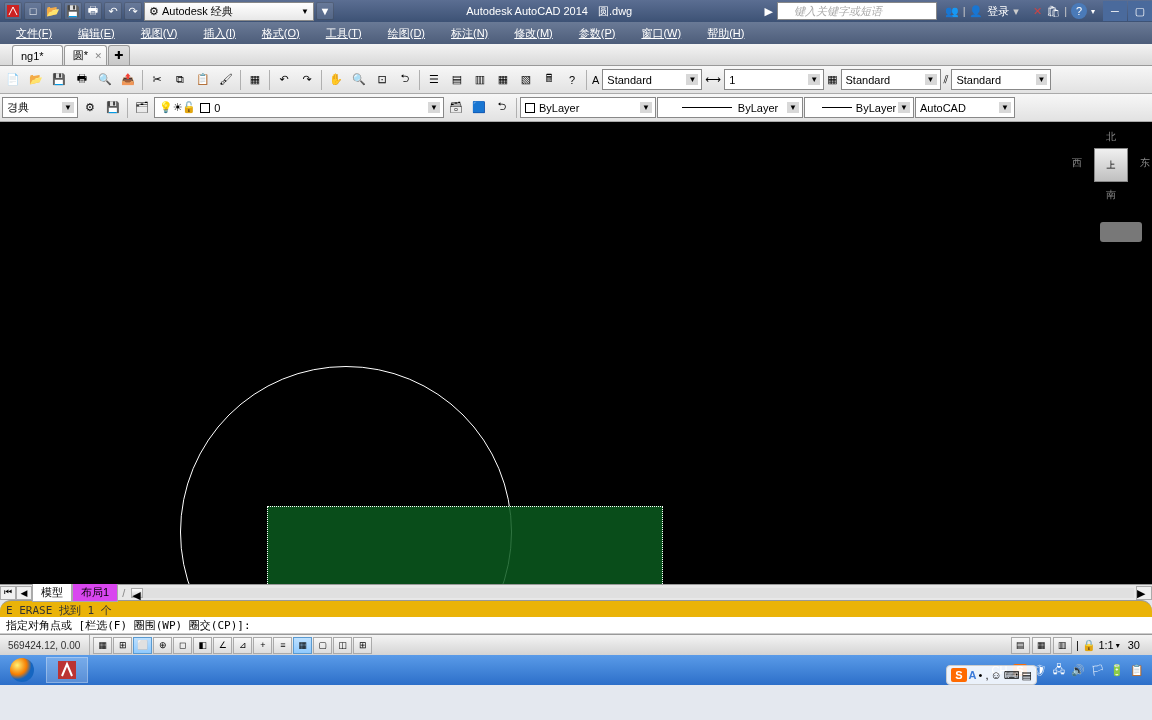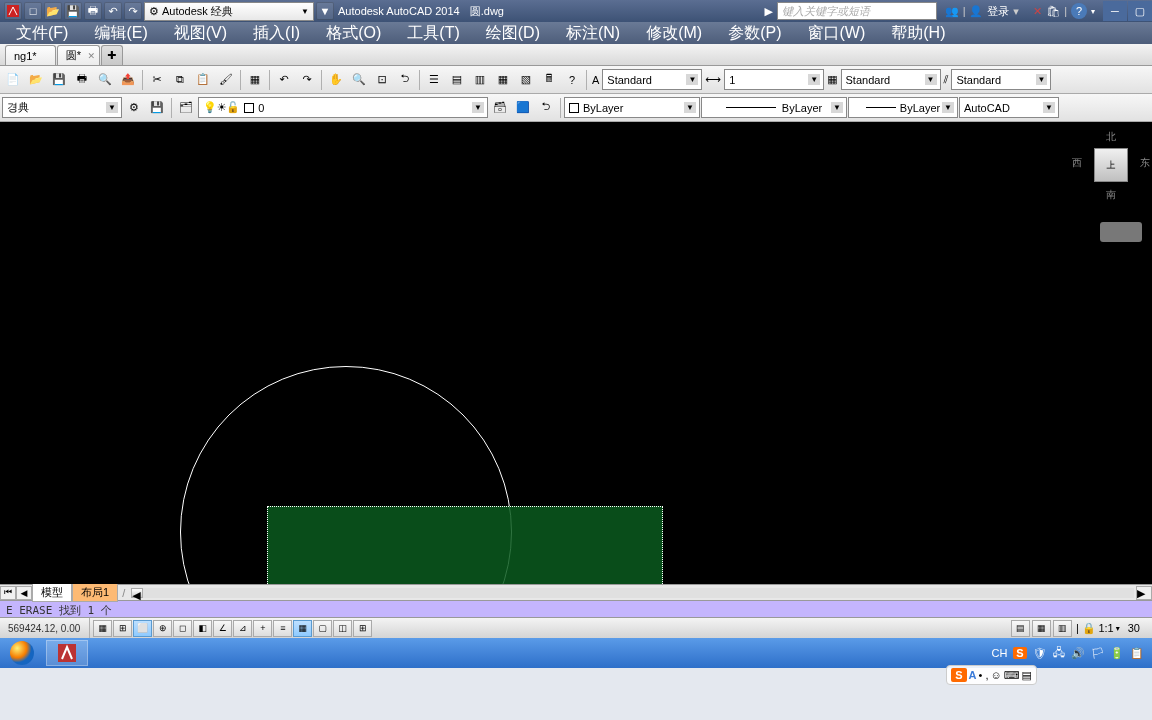--- a/index.html
+++ b/index.html
@@ -3,32 +3,32 @@
 <meta charset="utf-8">
 <style>
 * { box-sizing: border-box; margin: 0; padding: 0; font-family: "Microsoft YaHei", "SimSun", Arial, sans-serif; font-size: 11px; }
 body { width: 1152px; height: 720px; overflow: hidden; background: #e4e8ef; position: relative; }
 
 .titlebar { height: 22px; background: linear-gradient(#5b6e92, #3d5275); display: flex; align-items: center; color: #fff; }
 .qat { display: flex; align-items: center; gap: 2px; padding: 0 4px; }
 .qat-btn { width: 18px; height: 18px; background: rgba(255,255,255,0.1); border: 1px solid rgba(0,0,0,0.2); border-radius: 2px; display:flex; align-items:center; justify-content:center; }
 .workspace-sel { width: 170px; height: 19px; background: linear-gradient(#fff,#e8e8e8); border: 1px solid #888; color:#000; display:flex; align-items:center; padding:0 4px; position:relative; }
 .workspace-sel::after { content:"▼"; position:absolute; right:4px; font-size:8px; }
-.title-center { flex:1; text-align:left; font-size: 12px; }
-.search-box { width: 160px; height: 18px; background:#fff; color:#999; border:1px solid #888; padding:0 4px; font-style:italic; display:flex; align-items:center; }
+.title-center { flex:1; text-align:center; font-size: 12px; }
+.search-box { width: 160px; height: 18px; background:#fff; color:#999; border:1px solid #888; padding:0 16px; font-style:italic; display:flex; align-items:center; }
 .title-right { display:flex; align-items:center; gap:4px; padding:0 8px; }
 .winbtns { display:flex; margin-left:auto; }
 .winbtn { width:24px; height:20px; display:flex; align-items:center; justify-content:center; color:#fff; }
 .winbtn.min { background:#4a6a9c; }
 .winbtn.max { background:#4a6a9c; margin-left:1px; }
 
 .menubar { height: 22px; background: linear-gradient(#6a7a96, #4d5d7a); display:flex; align-items:center; padding:0 4px; gap:2px; }
-.menu-item { padding: 2px 12px; color:#fff; font-size:16px; }
-
-.tabbar { height: 22px; background: linear-gradient(#f4f4f4,#d9d9d9); display:flex; align-items:flex-end; border-bottom:1px solid #999; padding-left:5px; }
+.menu-item { padding: 2px 12px; color:#fff; font-size:11px;text-decoration:underline; }
+
+.tabbar { height: 22px; background: linear-gradient(#f4f4f4,#d9d9d9); display:flex; align-items:flex-end; border-bottom:1px solid #999; padding-left:12px; }
 .filetab { height:20px; padding:2px 18px 2px 8px; background:linear-gradient(#fefefe,#ebebeb); border:1px solid #999; border-bottom:none; border-radius:3px 3px 0 0; margin-right:1px; font-size:11px; display:flex; align-items:center; position:relative; }
 .filetab .close { position:absolute; right:4px; font-size:9px; color:#888; }
 .filetab.plus { width:22px; padding:2px 4px; justify-content:center; background:linear-gradient(#e0e0e0,#c8c8c8); }
 
 .toolbar { height: 28px; background: linear-gradient(#f7f7f7,#e2e2e2); border-bottom:1px solid #aaa; display:flex; align-items:center; padding:0 2px; gap:1px; }
 .tbtn { width:22px; height:22px; border:1px solid transparent; display:flex; align-items:center; justify-content:center; background:transparent; }
 .sep { width:1px; height:20px; background:#b0b0b0; margin:0 2px; }
 .combo { height:21px; background:#fff; border:1px solid #888; display:flex; align-items:center; padding:0 4px; position:relative; }
 .combo::after { content:"▼"; position:absolute; right:3px; font-size:8px; background:#d8d8d8; padding:1px 2px; }
 
@@ -43,21 +43,21 @@
 .vc-dir { position:absolute; color:#888; font-size:10px; }
 .nav-bar { position:absolute; right:10px; top:100px; width:42px; height:20px; background:rgba(200,200,200,0.6); border-radius:3px; }
 
 .layout-tabs { height:16px; background:#e8e8e8; border-top:1px solid #999; display:flex; align-items:center; }
 .lt-btn { width:16px; height:14px; border:1px solid #aaa; background:#f0f0f0; font-size:9px; display:flex; align-items:center; justify-content:center; }
 .lt-tab { padding:1px 8px; border:1px solid #aaa; background:#fff; font-size:11px; }
 .lt-scroll { flex:1; height:10px; background:#e0e0e0; margin:0 2px; position:relative; }
 .lt-scroll-thumb { position:absolute; left:0; width:12px; height:10px; background:linear-gradient(#fff,#ccc); border:1px solid #aaa; }
 .lt-end { width:16px; height:14px; border:1px solid #aaa; background:#f0f0f0; }
 
-.cmd-area { background:#c4b5fd; border-top:1px solid #999; }
+.cmd-area { background:#eab308; border-top:1px solid #999;border-radius:11px; }
 .cmd-history { height:16px; padding:2px 6px; font-size:11px; color:#333; font-family:"SimSun",monospace; }
 .cmd-line { height:17px; padding:1px 6px; font-size:11px; color:#000; font-family:"SimSun",monospace; background:#fff; border-bottom:1px solid #ccc;}
 
 .statusbar { height:21px; background:linear-gradient(#f4f4f4,#d4d4d4); border-top:1px solid #999; display:flex; align-items:center; padding:0 2px; gap:1px; }
 .coord { padding:0 6px; font-size:10px; color:#333; }
 .sbtn { width:19px; height:17px; border:1px solid #aaa; background:linear-gradient(#f8f8f8,#ddd); display:flex; align-items:center; justify-content:center; font-size:9px; }
 .sbtn.active { background:linear-gradient(#bde0ff,#8ecaff); border-color:#5a9ad0; }
 .status-right { margin-left:auto; display:flex; align-items:center; gap:2px; padding-right:4px; }
 
 .taskbar { height:30px; background:linear-gradient(#5a9be8,#2d6fc9); display:flex; align-items:center; padding:0 2px; }
@@ -187,21 +187,21 @@
   <div class="combo" style="width:100px">
       <span>Standard</span>
     </div>
   <span style="padding:0 2px">⫽</span>
   <div class="combo" style="width:100px">
       <span>Standard</span>
     </div>
 </div>
 
 <div class="toolbar2">
-  <div class="combo" style="width:120px">
+  <div class="combo" style="width:76px">
       <span>경典</span>
     </div>
   <div class="tbtn">⚙</div>
   <div class="tbtn">💾</div>
   <div class="sep"></div>
   <div class="tbtn">🗂</div>
   <div class="combo" style="width:290px">
     <span>💡</span>
     <span>☀</span>
     <span>🔓</span>
@@ -240,30 +240,31 @@
     <div class="vc-dir" style="bottom:0;left:26px">南</div>
     <div class="vc-face">上</div>
   </div>
   <div class="nav-bar"></div>
 </div>
 
 <div class="layout-tabs">
   <div class="lt-btn">⏮</div>
   <div class="lt-btn">◀</div>
   <div class="lt-tab">模型</div>
-  <div class="lt-tab" style="background:#fdba74">布局1</div>
+  <div class="lt-tab" style="background:#d946ef">布局1</div>
   <span style="padding:0 4px;color:#888">/</span>
   <div class="lt-scroll">
       <div class="lt-scroll-thumb">◀</div>
     </div>
   <div class="lt-end">▶</div>
 </div>
 
 <div class="cmd-area">
   <div class="cmd-history">E ERASE 找到 1 个</div>
+  <div class="cmd-line">指定对角点或 [栏选(F) 圈围(WP) 圈交(CP)]:</div>
 </div>
 
 <div class="statusbar">
   <div class="coord">569424.12, 0.00</div>
   <div class="sep"></div>
   <div class="sbtn">▦</div>
   <div class="sbtn">⊞</div>
   <div class="sbtn active">⬜</div>
   <div class="sbtn">⊕</div>
   <div class="sbtn">◻</div>

